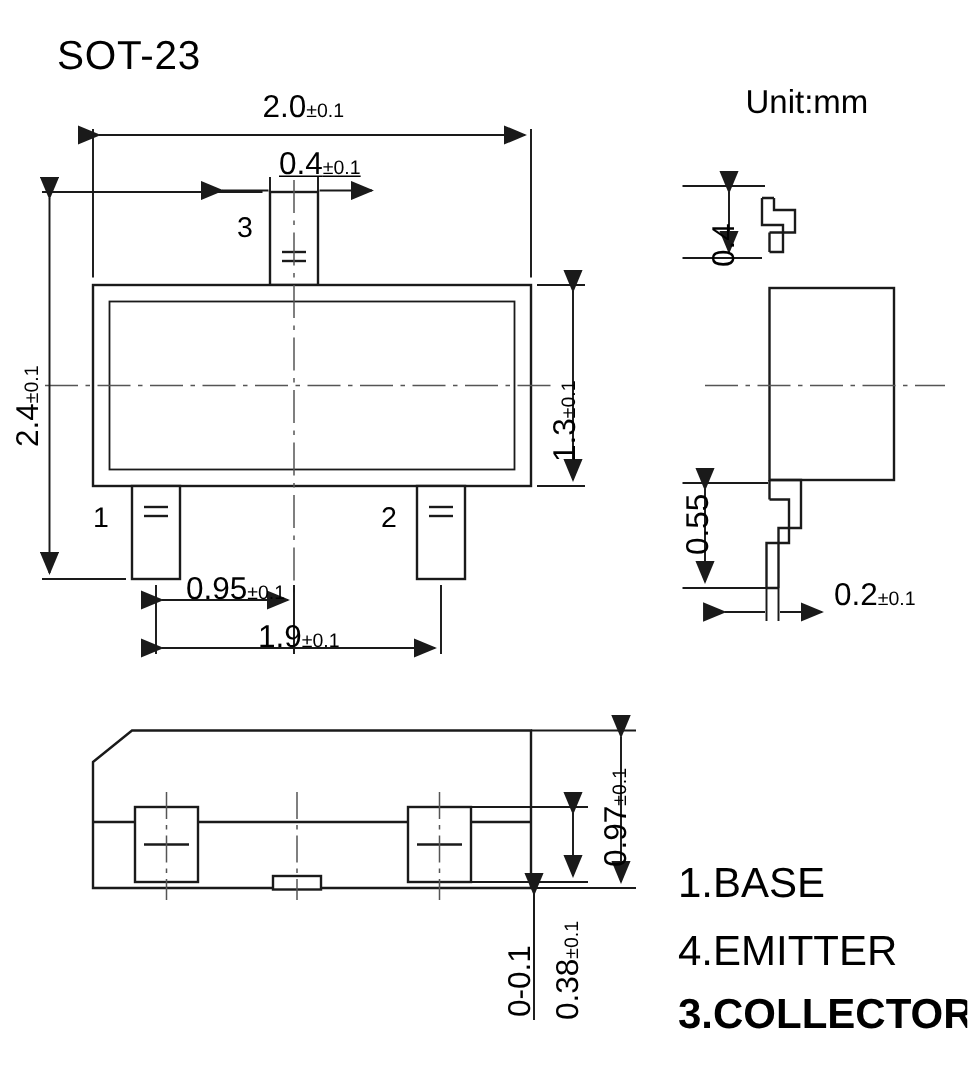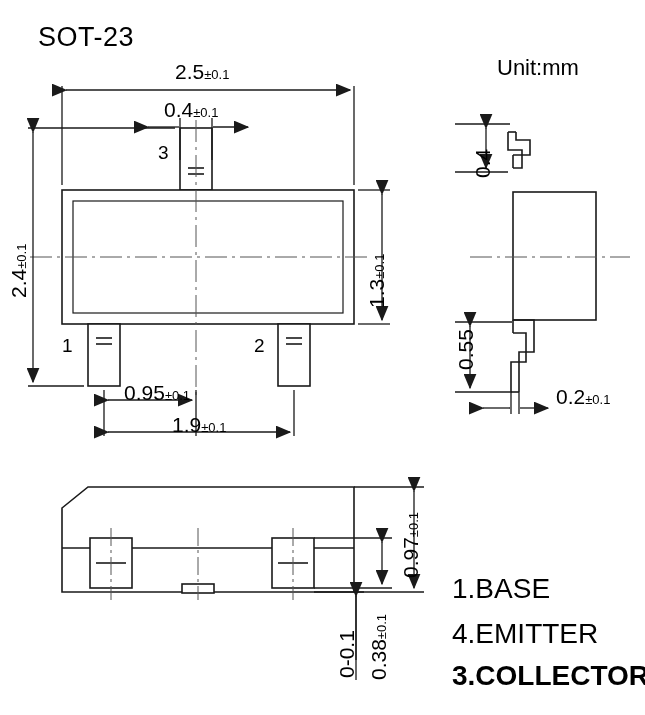--- a/index.html
+++ b/index.html
@@ -180,24 +180,24 @@
       <line x1="314" y1="592" x2="364" y2="592"></line>
       <line x1="356" y1="584" x2="356" y2="680"></line>
       <line x1="356" y1="596" x2="356" y2="660" marker-start="url(#ahr)"></line>
     </g>
   </svg>
 
   <div class="lbl title" style="left:38px; top:24px;">SOT-23</div>
   <div class="lbl unit" style="left:497px; top:29px;">Unit:mm</div>
 
   <div class="lbl" style="left:175px; top:61px;">
-    <span class="dim">2.5</span><span class="tol">±0.1</span>
-  </div>
-
-  <div class="lbl" style="left:164px; top:99px;">
+    <span class="dim">2.0</span><span class="tol">±0.1</span>
+  </div>
+
+  <div class="lbl" style="left:186px; top:99px;text-decoration:underline;">
     <span class="dim">0.4</span><span class="tol">±0.1</span>
   </div>
 
   <div class="lbl rot90" style="left:8px; top:298px;">
     <span class="dim">2.4</span><span class="tol">±0.1</span>
   </div>
 
   <div class="lbl rot90" style="left:366px; top:308px;">
     <span class="dim">1.3</span><span class="tol">±0.1</span>
   </div>

